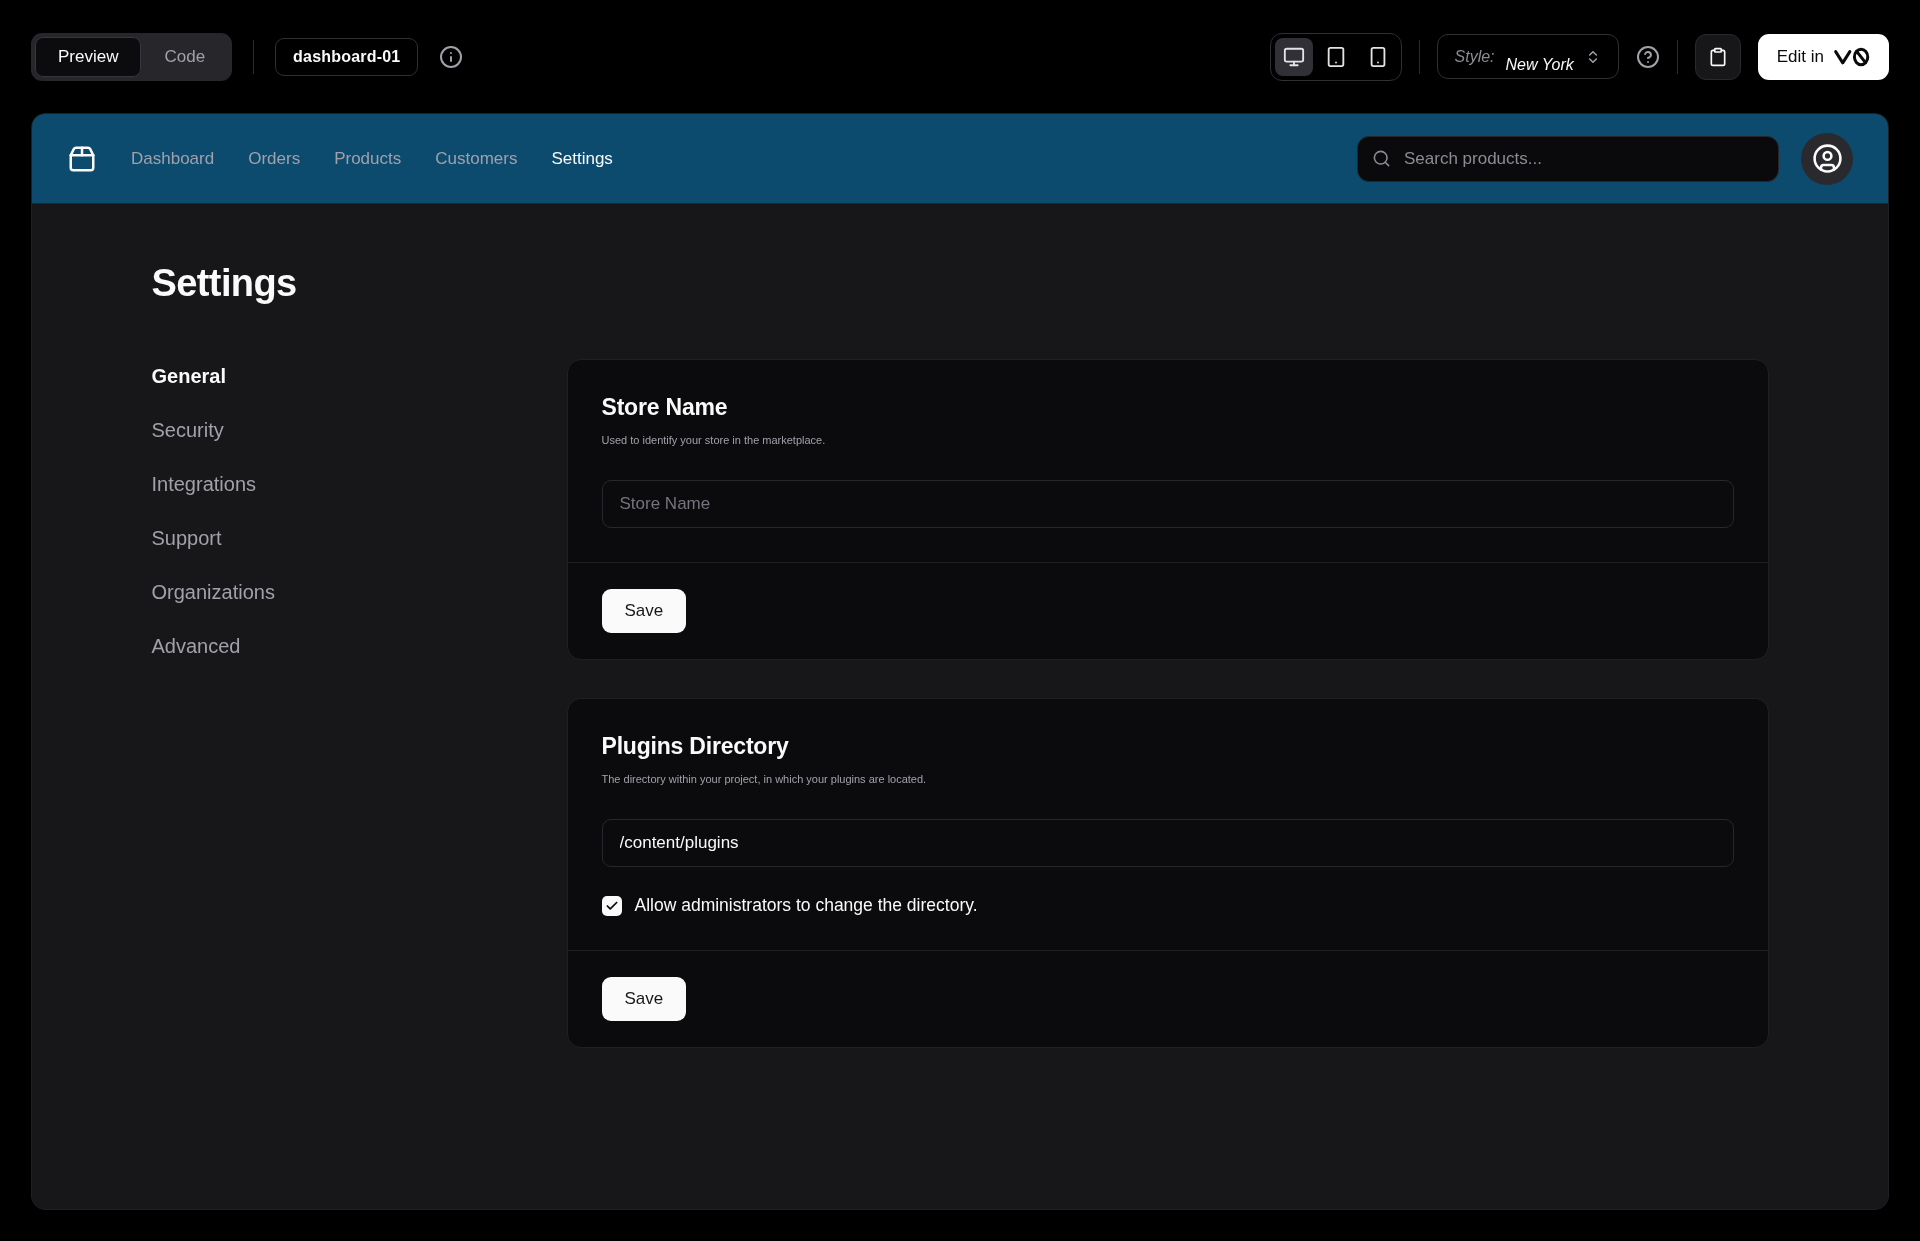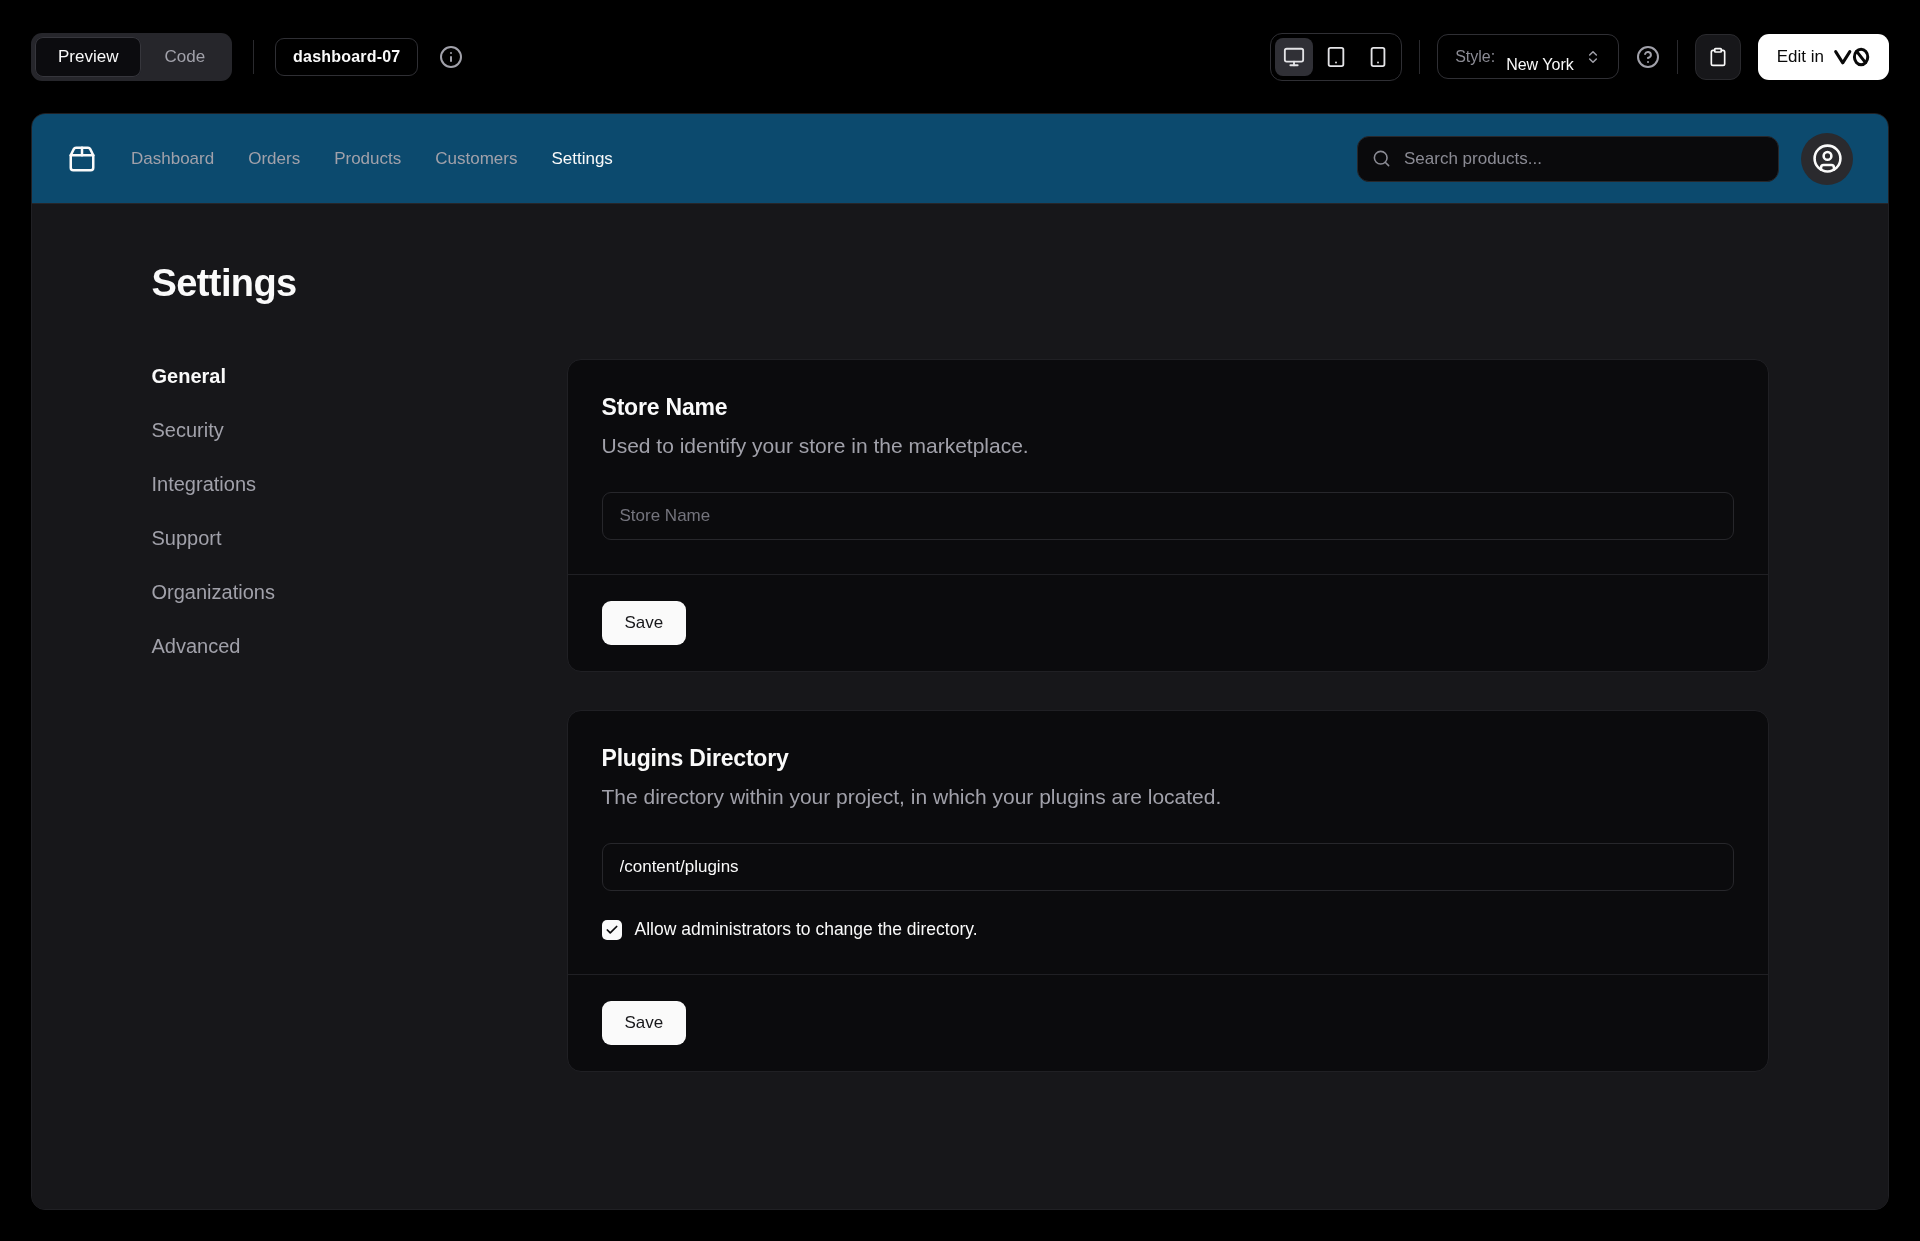--- a/index.html
+++ b/index.html
@@ -25,21 +25,21 @@
   .seg { border:none; background:transparent; color:#a1a1aa; font:500 17px "Liberation Sans", sans-serif; padding:10px 23px; border-radius:8px; cursor:pointer; }
   .seg.active { background:#0c0c0f; color:#fafafa; box-shadow:inset 0 0 0 1px #36363c; }
 
   .badge { border:1px solid #2f2f34; border-radius:9px; padding:9px 17px; font-size:16px; font-weight:600; color:#fafafa; letter-spacing:.2px; }
   .icon-plain { background:none; border:none; padding:0; color:#a1a1aa; cursor:pointer; display:flex; align-items:center; }
 
   .device-group { display:flex; gap:4px; border:1px solid #2f2f34; border-radius:12px; padding:4px; }
   .dev { width:38px; height:38px; border:none; background:transparent; border-radius:8px; color:#e4e4e7; display:flex; align-items:center; justify-content:center; cursor:pointer; }
   .dev.active { background:#303036; }
 
-  .style-select { display:flex; align-items:center; gap:11px; height:45px; padding:0 17px; border:1px solid #2f2f34; border-radius:11px; background:transparent; color:#fafafa; cursor:pointer; font-family:"Liberation Sans", sans-serif; }
+  .style-select { display:flex; align-items:center; gap:11px; height:45px; padding:0 17px; border:1px solid #2f2f34; border-radius:11px; background:transparent; color:#fafafa; cursor:pointer; font-family:"Liberation Sans", sans-serif;font-style:italic; }
   .style-label { color:#8b8b94; font-size:16px; }
   .style-value { color:#fafafa; font-size:16px; font-weight:500;margin-top:16px; }
   .style-select svg { color:#a1a1aa; }
 
   .icon-boxed { width:46px; height:46px; border-radius:11px; background:#17171a; border:1px solid #2a2a2e; color:#fafafa; display:flex; align-items:center; justify-content:center; cursor:pointer; }
 
   .edit-btn { height:46px; border:none; border-radius:11px; background:#fff; color:#0a0a0a; display:flex; align-items:center; gap:9px; padding:0 19px; font:500 17px "Liberation Sans", sans-serif; cursor:pointer; }
 
   
   .frame { margin:0 31px; height:1097px; border-radius:14px; border:1px solid #202024; overflow:hidden; background:#17171a; }
@@ -60,40 +60,40 @@
 
   .layout { display:grid; grid-template-columns:386px 1fr; align-items:start;gap:29px; }
   .side-nav { display:flex; flex-direction:column; gap:31px; padding-top:6px; }
   .side-link { font-size:20px; color:#a1a1aa; text-decoration:none; cursor:pointer; }
   .side-link.active { color:#fafafa; font-weight:600; }
 
   .cards { display:flex; flex-direction:column; gap:38px; }
   .card { background:#0b0b0d; border:1px solid #202024; border-radius:14px; }
   .card-body { padding:34px; }
   .card-title { margin:0 0 13px; font-size:23px; font-weight:600; color:#fafafa; letter-spacing:-.2px; }
-  .card-desc { margin:0; font-size:21px; color:#a1a1aa; }
+  .card-desc { margin:0; font-size:11px; color:#a1a1aa; }
   .field { margin-top:34px; width:100%; height:48px; border:1px solid #27272b; border-radius:9px; background:transparent; padding:0 17px; color:#fafafa; font:17px "Liberation Sans", sans-serif; outline:none; }
   .field::placeholder { color:#74747d; }
   .check-row { margin-top:28px; display:flex; align-items:center; gap:13px; cursor:pointer; }
   .checkbox { width:20px; height:20px; background:#fafafa; border-radius:5px; color:#0b0b0d; display:flex; align-items:center; justify-content:center; flex:none; }
   .check-label { font-size:17.5px; font-weight:500; color:#fafafa; }
   .card-footer { border-top:1px solid #202024; padding:26px 34px; }
   .save-btn { height:44px; padding:0 23px; background:#fafafa; color:#17171a; border:none; border-radius:9px; font:500 17px "Liberation Sans", sans-serif; cursor:pointer; }
 </style>
 </head>
 <body>
 
 <header class="toolbar">
   <div class="tb-left">
     <div class="segmented">
       <button class="seg active">Preview</button>
       <button class="seg">Code</button>
     </div>
     <div class="vdiv"></div>
-    <span class="badge">dashboard-07</span>
+    <span class="badge">dashboard-01</span>
     <button class="icon-plain">
       <svg width="24" height="24" viewBox="0 0 24 24" fill="none" stroke="currentColor" stroke-width="2" stroke-linecap="round" stroke-linejoin="round">
           <circle cx="12" cy="12" r="10"></circle>
           <path d="M12 16v-4"></path>
           <path d="M12 8h.01"></path>
         </svg>
     </button>
   </div>
   <div class="tb-right">
     <div class="device-group">

